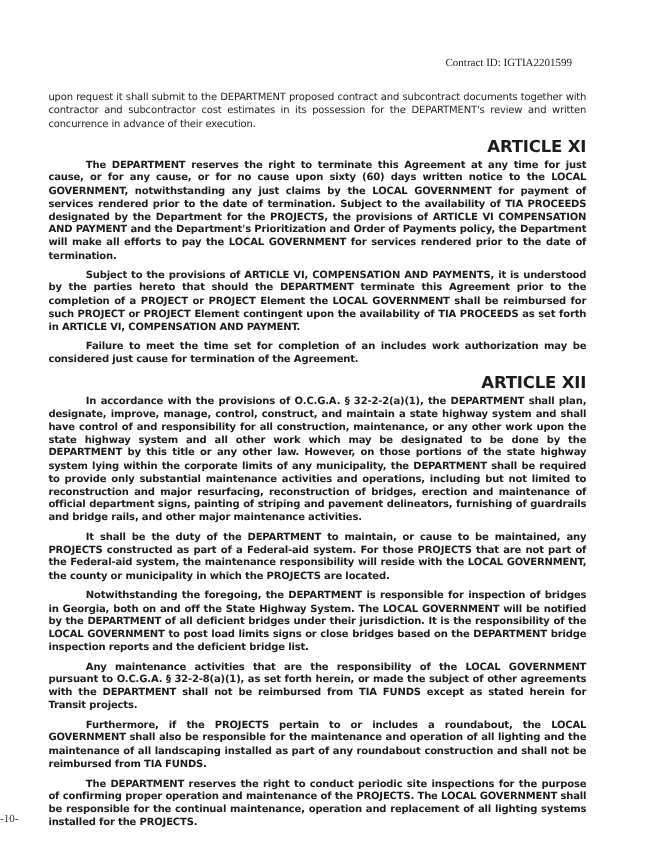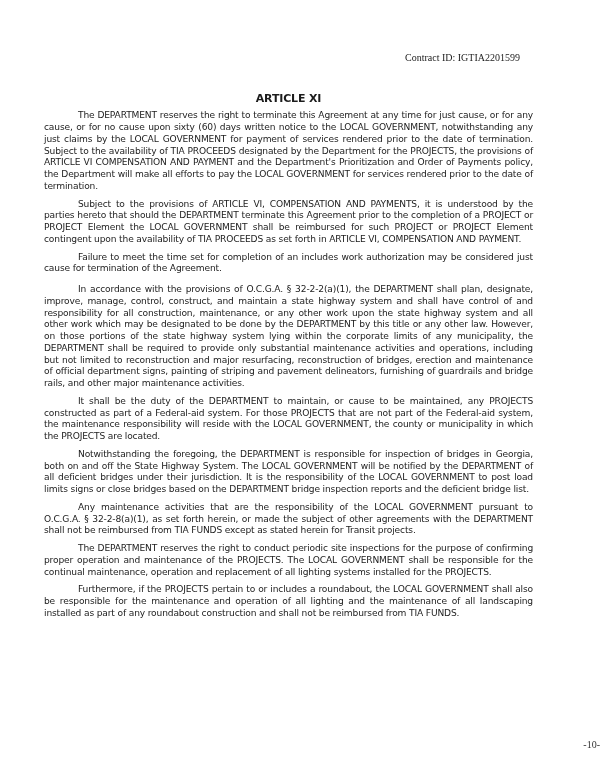--- a/index.html
+++ b/index.html
@@ -8,49 +8,51 @@
     .contract-id {
       position: absolute; top: 52px; left: 330px; width: 190px; text-align: right;
       font-family: "Liberation Serif", serif; font-size: 10px; color: #222;
     }
     .body-text {
       position: absolute; left: 44px; top: 84px; width: 489px;
       font-family: "DejaVu Sans", sans-serif; font-size: 9.1px; line-height: 11.75px;
       color: #1c1c1c; letter-spacing: -0.15px;
     }
     .body-text p { margin: 0 0 6px 0; text-align: justify; }
-    .body-text p.indent { text-indent: 34px; }
+    .body-text p.indent { text-indent: 34px; font-weight: bold; }
     .heading {
-      text-align: center; font-weight: bold; margin: 9px 0 6px 0;
-      font-size: 11px; line-height: 11.4px;
+      text-align: right; font-weight: bold; margin: 9px 0 6px 0;
+      font-size: 15px; line-height: 11.4px;
     }
     .page-num {
-      position: absolute; top: 739px; left: 0; width: 600px; text-align: right;
+      position: absolute; top: 739px; left: 0; width: 600px; text-align: left;
       font-family: "Liberation Serif", serif; font-size: 10px; color: #333;
     }
   </style>
 </head>
 <body>
 
 <div class="page">
   <div class="contract-id">Contract ID:  IGTIA2201599</div>
 
   <div class="body-text">
+    <p>upon request it shall submit to the DEPARTMENT proposed contract and subcontract documents together with contractor and subcontractor cost estimates in its possession for the DEPARTMENT's review and written concurrence in advance of their execution.</p>
 
     <div class="heading">
       <div>ARTICLE XI</div>
     </div>
     <p class="indent">The DEPARTMENT reserves the right to terminate this Agreement at any time for just cause, or for any cause, or for no cause upon sixty (60) days written notice to the LOCAL GOVERNMENT, notwithstanding any just claims by the LOCAL GOVERNMENT for payment of services rendered prior to the date of termination.  Subject to the availability of TIA PROCEEDS designated by the Department for the PROJECTS, the provisions of ARTICLE VI COMPENSATION AND PAYMENT and the Department's Prioritization and Order of Payments policy, the Department will make all efforts to pay the LOCAL GOVERNMENT for services rendered prior to the date of termination.</p>
     <p class="indent">Subject to the provisions of ARTICLE VI, COMPENSATION AND PAYMENTS, it is understood by the parties hereto that should the DEPARTMENT terminate this Agreement prior to the completion of a PROJECT or PROJECT Element the LOCAL GOVERNMENT shall be reimbursed for such PROJECT or PROJECT Element contingent upon the availability of TIA PROCEEDS as set forth in ARTICLE VI, COMPENSATION AND PAYMENT.</p>
     <p class="indent">Failure to meet the time set for completion of an includes work authorization may be considered just cause for termination of the Agreement.</p>
 
     <div class="heading">
+      <div>ARTICLE XII</div>
     </div>
     <p class="indent">In accordance with the provisions of O.C.G.A. § 32-2-2(a)(1), the DEPARTMENT shall plan, designate, improve, manage, control, construct, and maintain a state highway system and shall have control of and responsibility for all construction, maintenance, or any other work upon the state highway system and all other work which may be designated to be done by the DEPARTMENT by this title or any other law. However, on those portions of the state highway system lying within the corporate limits of any municipality, the DEPARTMENT shall be required to provide only substantial maintenance activities and operations, including but not limited to reconstruction and major resurfacing, reconstruction of bridges, erection and maintenance of official department signs, painting of striping and pavement delineators, furnishing of guardrails and bridge rails, and other major maintenance activities.</p>
     <p class="indent">It shall be the duty of the DEPARTMENT to maintain, or cause to be maintained, any PROJECTS constructed as part of a Federal-aid system.  For those PROJECTS that are not part of the Federal-aid system, the maintenance responsibility will reside with the LOCAL GOVERNMENT, the county or municipality in which the PROJECTS are located.</p>
     <p class="indent">Notwithstanding the foregoing, the DEPARTMENT is responsible for inspection of bridges in Georgia, both on and off the State Highway System.  The LOCAL GOVERNMENT will be notified by the DEPARTMENT of all deficient bridges under their jurisdiction.  It is the responsibility of the LOCAL GOVERNMENT to post load limits signs or close bridges based on the DEPARTMENT bridge inspection reports and the deficient bridge list.</p>
     <p class="indent">Any maintenance activities that are the responsibility of the LOCAL GOVERNMENT  pursuant to O.C.G.A. § 32-2-8(a)(1), as set forth herein, or made the subject of other agreements with the DEPARTMENT shall not be reimbursed from TIA FUNDS except as stated herein for Transit projects.</p>
+    <p class="indent">Furthermore, if the PROJECTS pertain to or includes a roundabout, the LOCAL GOVERNMENT shall also be responsible for the maintenance and operation of all lighting and the maintenance of all landscaping installed as part of any roundabout construction and shall not be reimbursed from TIA FUNDS.</p>
     <p class="indent">The DEPARTMENT reserves the right to conduct periodic site inspections for the purpose of confirming proper operation and maintenance of the PROJECTS.  The LOCAL GOVERNMENT shall be responsible for the continual maintenance,  operation and replacement of all lighting systems installed for the PROJECTS.</p>
-    <p class="indent">Furthermore, if the PROJECTS pertain to or includes a roundabout, the LOCAL GOVERNMENT shall also be responsible for the maintenance and operation of all lighting and the maintenance of all landscaping installed as part of any roundabout construction and shall not be reimbursed from TIA FUNDS.</p>
   </div>
 
   <div class="page-num">-10-</div>
 </div>
 
 </body></html>

